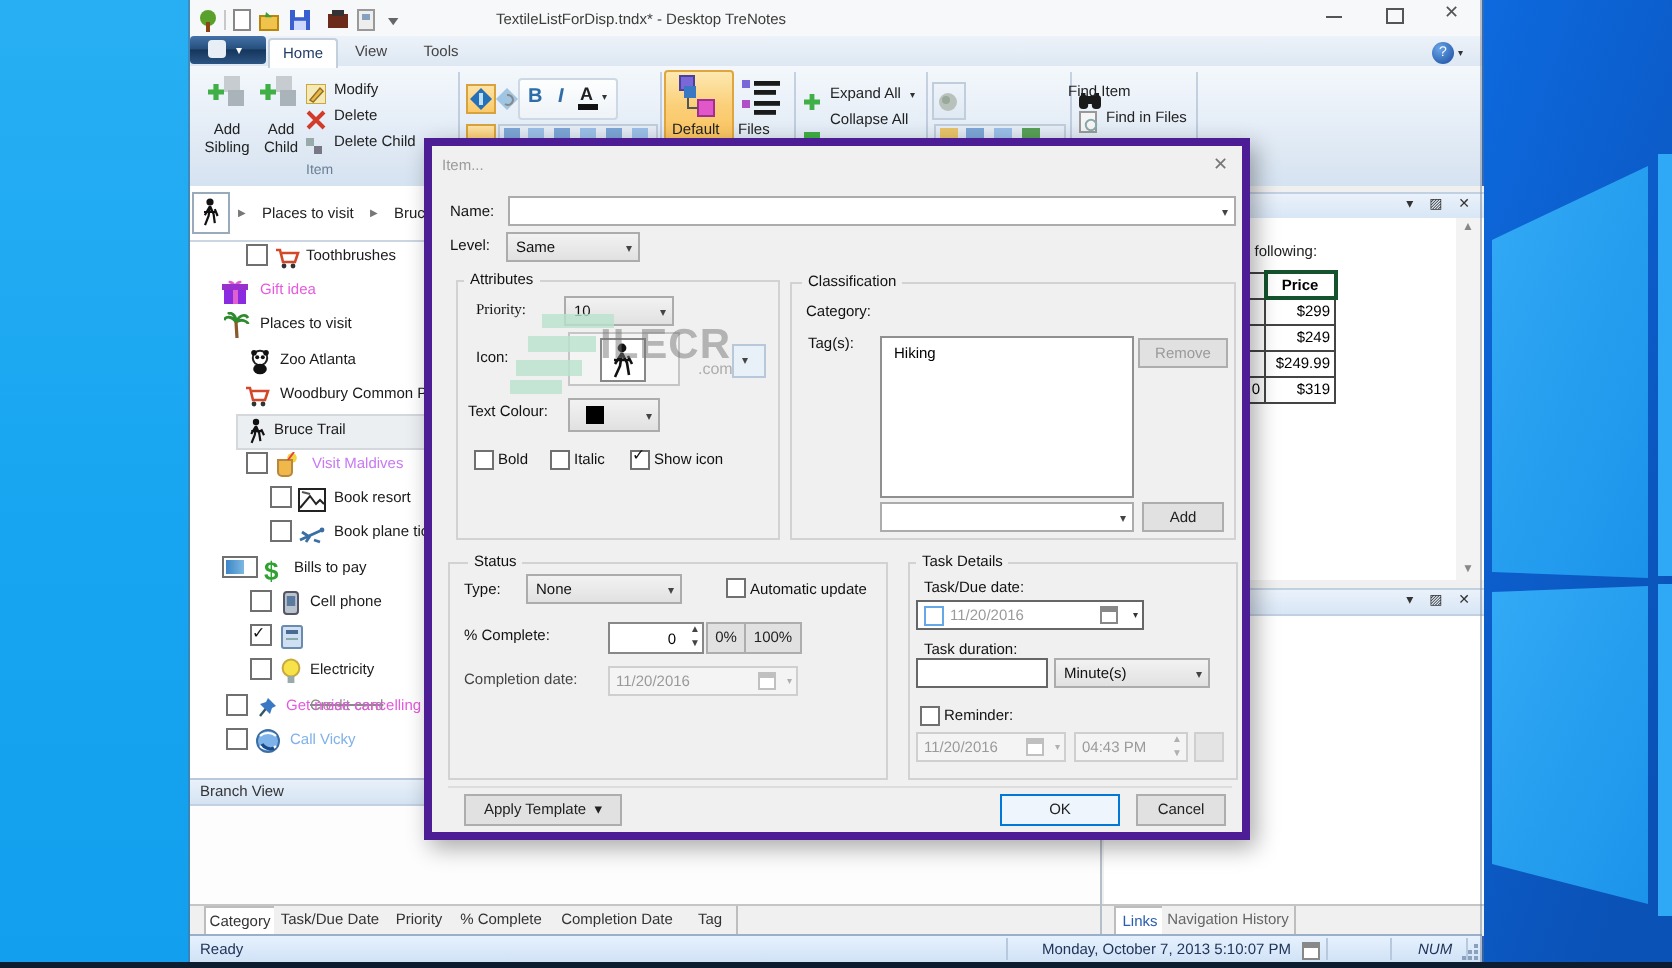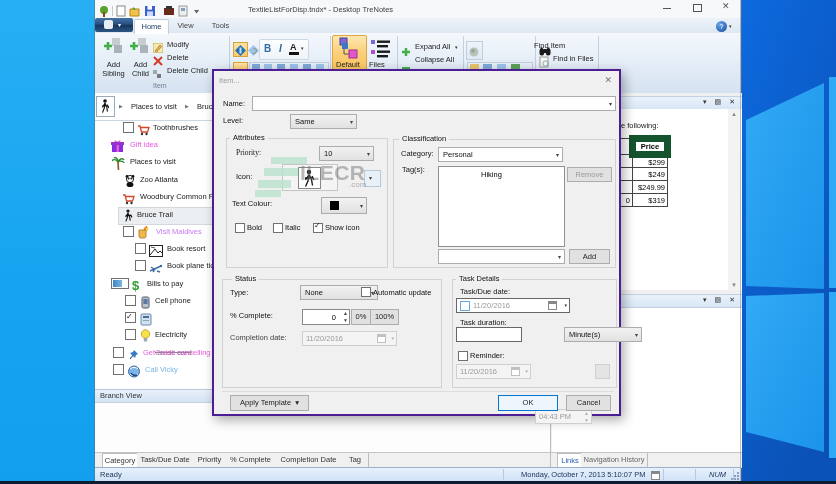--- a/index.html
+++ b/index.html
@@ -27,24 +27,24 @@
 .cb{position:absolute;width:9px;height:9px;border:1px solid #707070;background:#fff;}
 .ticon{position:absolute;width:13px;height:13px;}
 #bview{left:95px;top:389px;width:455px;height:12px;background:linear-gradient(180deg,#e9f1fa,#d4e3f3);border-top:1px solid #b9c8da;border-bottom:1px solid #c2d0e0;z-index:2;font-size:7.5px;color:#333;}
 #bwhite{left:95px;top:403px;width:455px;height:49px;background:#fdfdfd;z-index:2;}
 #tabsrow{left:95px;top:452px;width:455px;height:15px;background:#f0f0f0;border-top:1px solid #c5c5c5;z-index:2;}
 .btab{position:absolute;top:0px;height:14px;font-size:7.5px;line-height:14px;text-align:center;border-right:1px solid #bdbdbd;color:#333;background:#f0f0f0;}
 #rcol{left:550px;top:93px;width:191px;height:374px;background:#f0f0f0;border-left:1px solid #b5bfca;z-index:2;}
 .phead{position:absolute;left:0;width:191px;height:12px;background:linear-gradient(180deg,#eaf2fb,#d8e6f5);border-top:1px solid #c2d1e2;border-bottom:1px solid #c2d1e2;}
 .pbtns{position:absolute;right:4px;top:1px;font-size:7px;color:#333;letter-spacing:3px;}
 #status{left:95px;top:467px;width:646px;height:14px;background:linear-gradient(180deg,#e6f1fd 0%,#cfe1f6 100%);border-top:1px solid #9ab0ca;z-index:3;font-size:7.5px;color:#21355a;}
-#dlg{left:212px;top:69px;width:405px;height:343px;background:#f0f0f0;border:2px solid #4c1d95;box-shadow:3px 4px 11px rgba(0,0,0,.33);z-index:10;}
+#dlg{left:212px;top:69px;width:405px;height:343px;background:#f0f0f0;border:4px solid #4c1d95;box-shadow:3px 4px 11px rgba(0,0,0,.33);z-index:10;}
 .d{position:absolute;font-size:7.5px;color:#111;white-space:nowrap;}
 .combo{position:absolute;background:#fff;border:1px solid #acacac;}
-.combog{position:absolute;background:linear-gradient(180deg,#f2f2f2,#e1e1e1);border:1px solid #acacac;margin-left:39px;}
+.combog{position:absolute;background:linear-gradient(180deg,#f2f2f2,#e1e1e1);border:1px solid #acacac;}
 .cv{position:absolute;left:4px;top:2px;font-size:7.5px;color:#111;white-space:nowrap;}
 .chev{position:absolute;right:3px;top:3px;font-size:6px;color:#444;}
 .grp{position:absolute;border:1px solid #d2d2d2;}
 .glabel{position:absolute;font-size:7.5px;color:#111;background:#f0f0f0;padding:0 3px;}
 .btn{position:absolute;background:#e1e1e1;border:1px solid #adadad;font-size:7.5px;color:#222;text-align:center;}
 .dis{color:#9a9a9a;}
 .dcb{position:absolute;width:8px;height:8px;border:1px solid #707070;background:#fff;}
 .cal{position:absolute;width:7px;height:7px;border:1px solid #888;background:#fff;}
 .cal:before{content:"";position:absolute;left:0;top:0;width:7px;height:2px;background:#888;}
 .cald{border-color:#c0c0c0;}
@@ -374,21 +374,21 @@
 <div class="abs" style="left:70px;top:28px;font-size:7.5px;color:#222;">e following:</div>
 <div class="abs" style="left:42px;top:42px;">
 <table style="border-collapse:collapse;table-layout:fixed;font-size:7.5px;font-family:'Liberation Sans',sans-serif;">
         <colgroup>
           <col style="width:39px">
           <col style="width:35px">
         </colgroup>
 <tbody>
           <tr>
             <td style="border:1px solid #444;height:12px;padding:0;"></td>
-            <td style="border:7px solid #14532d;text-align:center;font-weight:bold;padding:0;">Price</td>
+            <td style="border:2px solid #14532d;text-align:center;font-weight:bold;padding:0;">Price</td>
           </tr>
 <tr>
             <td style="border:1px solid #444;height:12px;padding:0;"></td>
             <td style="border:1px solid #444;text-align:right;padding:0 2px 0 0;">$299</td>
           </tr>
 <tr>
             <td style="border:1px solid #444;height:12px;padding:0;"></td>
             <td style="border:1px solid #444;text-align:right;padding:0 2px 0 0;">$249</td>
           </tr>
 <tr>
@@ -474,27 +474,23 @@
     <div class="d" style="left:33px;top:152px;">Bold</div>
 <div class="dcb" style="left:59px;top:152px;"></div>
     <div class="d" style="left:71px;top:152px;">Italic</div>
 <div class="dcb" style="left:99px;top:152px;"></div>
     <div class="d" style="left:100px;top:150px;font-size:8px;color:#111;">✓</div>
     <div class="d" style="left:111px;top:152px;">Show icon</div>
 
 <div class="grp" style="left:179px;top:68px;width:221px;height:127px;"></div>
 <div class="glabel" style="left:185px;top:63px;text-align:center;">Classification</div>
 <div class="d" style="left:187px;top:78px;">Category:</div>
-<div class="combo" style="left:224px;top:76px;width:123px;height:13px;">
-      <span class="cv">Personal</span>
-      <span class="chev">▾</span>
-    </div>
 <div class="d" style="left:188px;top:94px;">Tag(s):</div>
 <div class="abs" style="left:224px;top:95px;width:125px;height:79px;background:#fff;border:1px solid #909090;">
-      <span style="position:absolute;left:6px;top:3px;font-size:7.5px;margin-left:36px;">Hiking</span>
+      <span style="position:absolute;left:6px;top:3px;font-size:7.5px;">Hiking</span>
     </div>
 <div class="btn dis" style="left:353px;top:96px;width:43px;height:13px;line-height:13px;">Remove</div>
 <div class="combo" style="left:224px;top:178px;width:125px;height:13px;">
       <span class="chev">▾</span>
     </div>
 <div class="btn" style="left:355px;top:178px;width:39px;height:13px;line-height:13px;">Add</div>
 
 <div class="grp" style="left:8px;top:208px;width:218px;height:107px;"></div>
 <div class="glabel" style="left:18px;top:203px;">Status</div>
 <div class="d" style="left:16px;top:217px;">Type:</div>
@@ -534,21 +530,21 @@
       <span class="cv">Minute(s)</span>
       <span class="chev">▾</span>
     </div>
 <div class="dcb" style="left:244px;top:280px;"></div>
     <div class="d" style="left:256px;top:280px;">Reminder:</div>
 <div class="abs" style="left:242px;top:293px;width:73px;height:13px;background:#f4f4f4;border:1px solid #cfcfcf;">
 <span style="position:absolute;left:3px;top:2px;font-size:7.5px;color:#9a9a9a;">11/20/2016</span>
 <span class="cal cald" style="right:10px;top:2px;"></span>
 <span style="position:absolute;right:2px;top:3px;font-size:5px;color:#b0b0b0;">▾</span>
 </div>
-<div class="abs" style="left:321px;top:293px;width:55px;height:13px;background:#f4f4f4;border:1px solid #cfcfcf;margin-top:45px;">
+<div class="abs" style="left:321px;top:293px;width:55px;height:13px;background:#f4f4f4;border:1px solid #cfcfcf;">
 <span style="position:absolute;left:3px;top:2px;font-size:7.5px;color:#9a9a9a;">04:43 PM</span>
 <span style="position:absolute;right:2px;top:0px;font-size:5px;color:#b0b0b0;">▲</span>
 <span style="position:absolute;right:2px;top:7px;font-size:5px;color:#b0b0b0;">▼</span>
 </div>
 <div class="abs" style="left:381px;top:293px;width:13px;height:13px;background:#e4e4e4;border:1px solid #cfcfcf;"></div>
 
 <div class="abs" style="left:8px;top:320px;width:392px;height:1px;background:#ddd;"></div>
 <div class="btn" style="left:16px;top:324px;width:77px;height:14px;line-height:14px;">Apply Template &nbsp;▾</div>
 <div class="btn" style="left:284px;top:324px;width:58px;height:14px;line-height:14px;background:#eef5fc;border:1px solid #0078d7;">OK</div>
 <div class="btn" style="left:352px;top:324px;width:43px;height:14px;line-height:14px;">Cancel</div>

